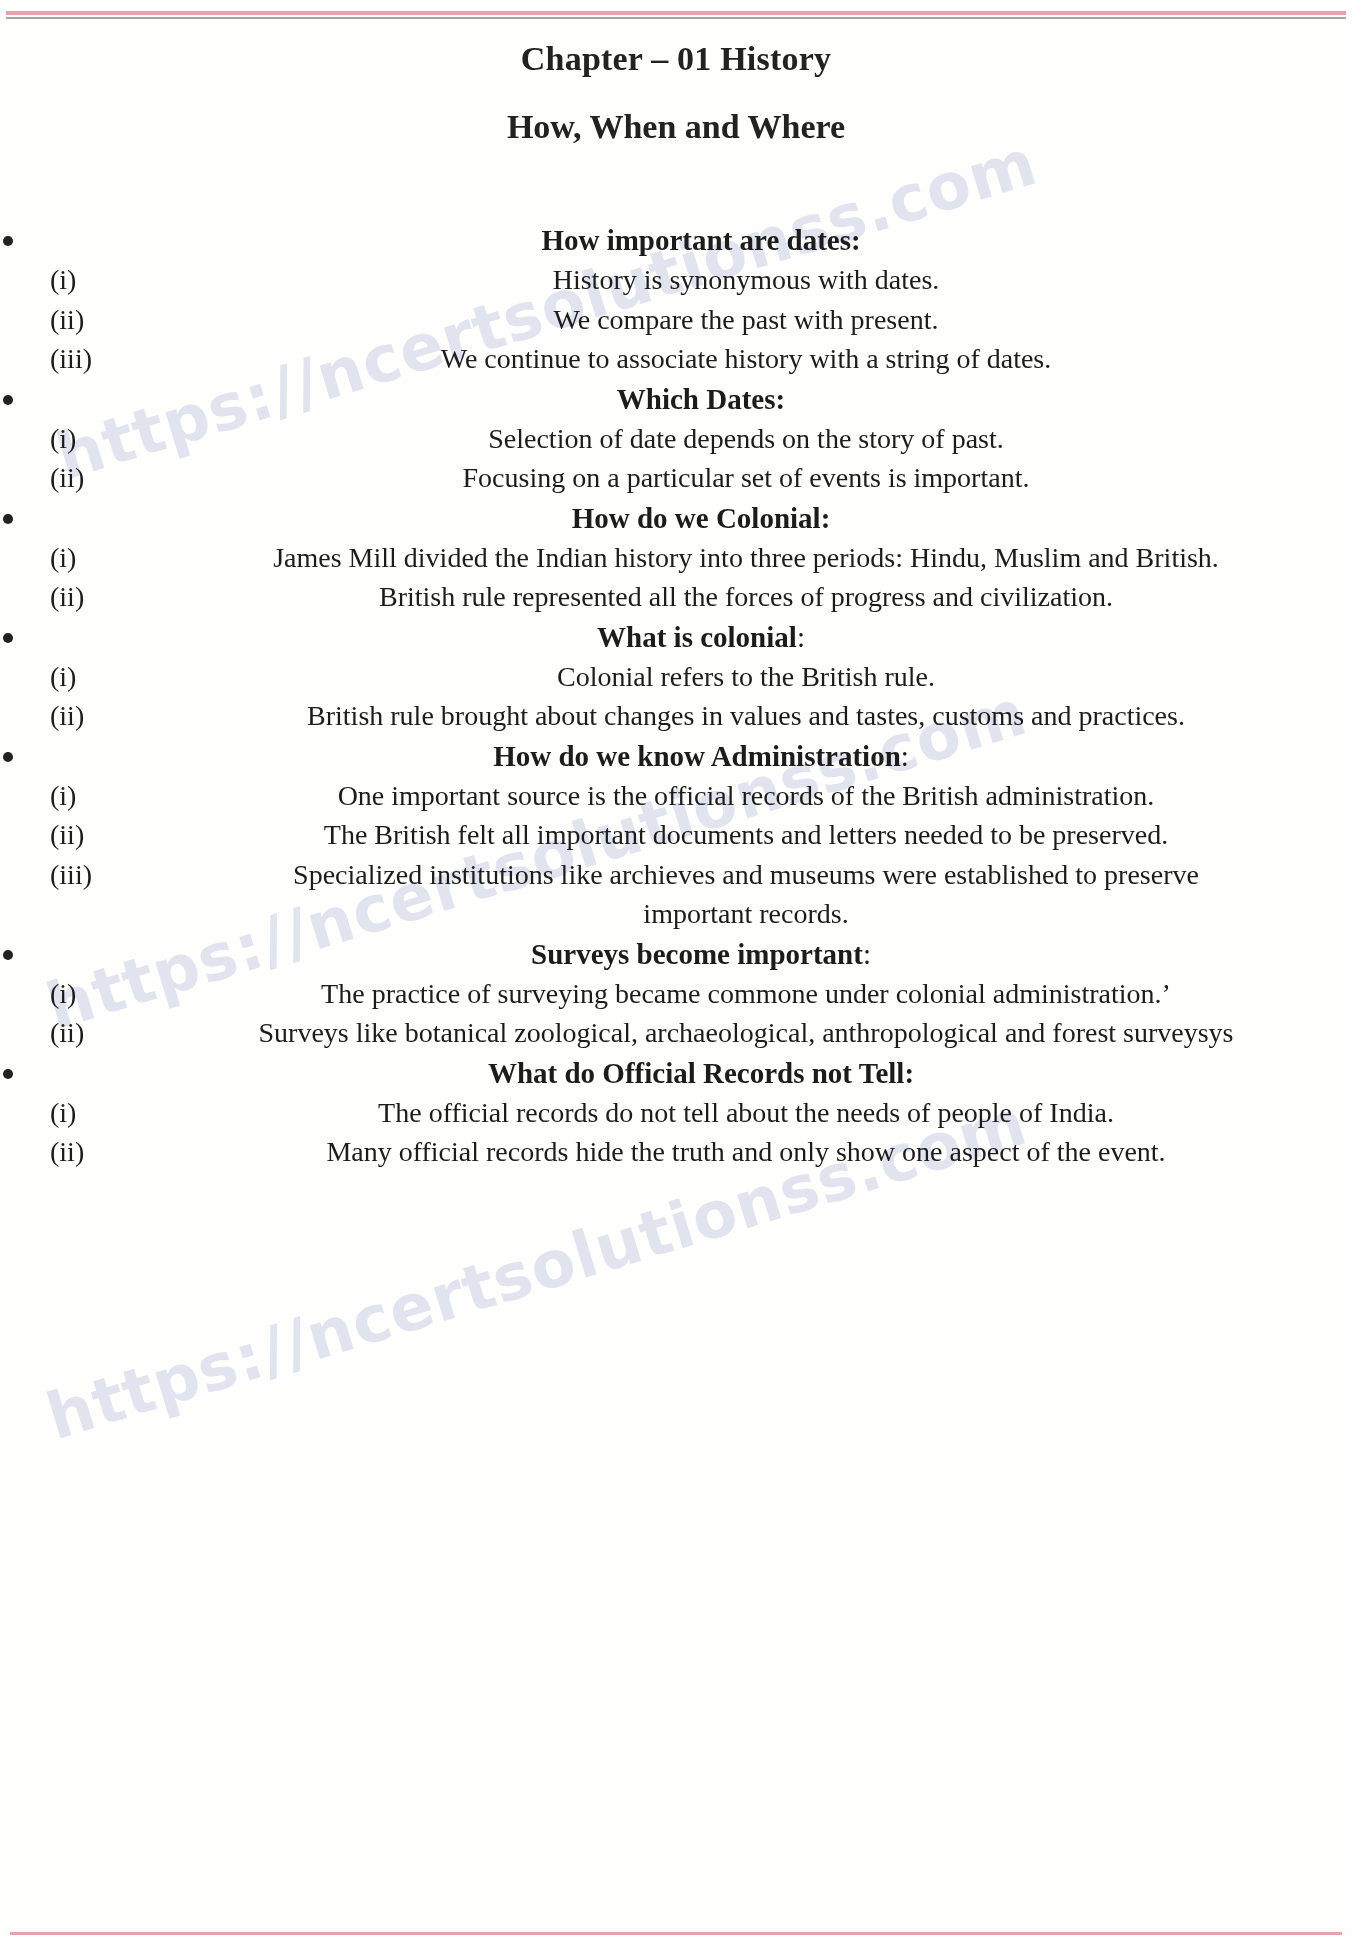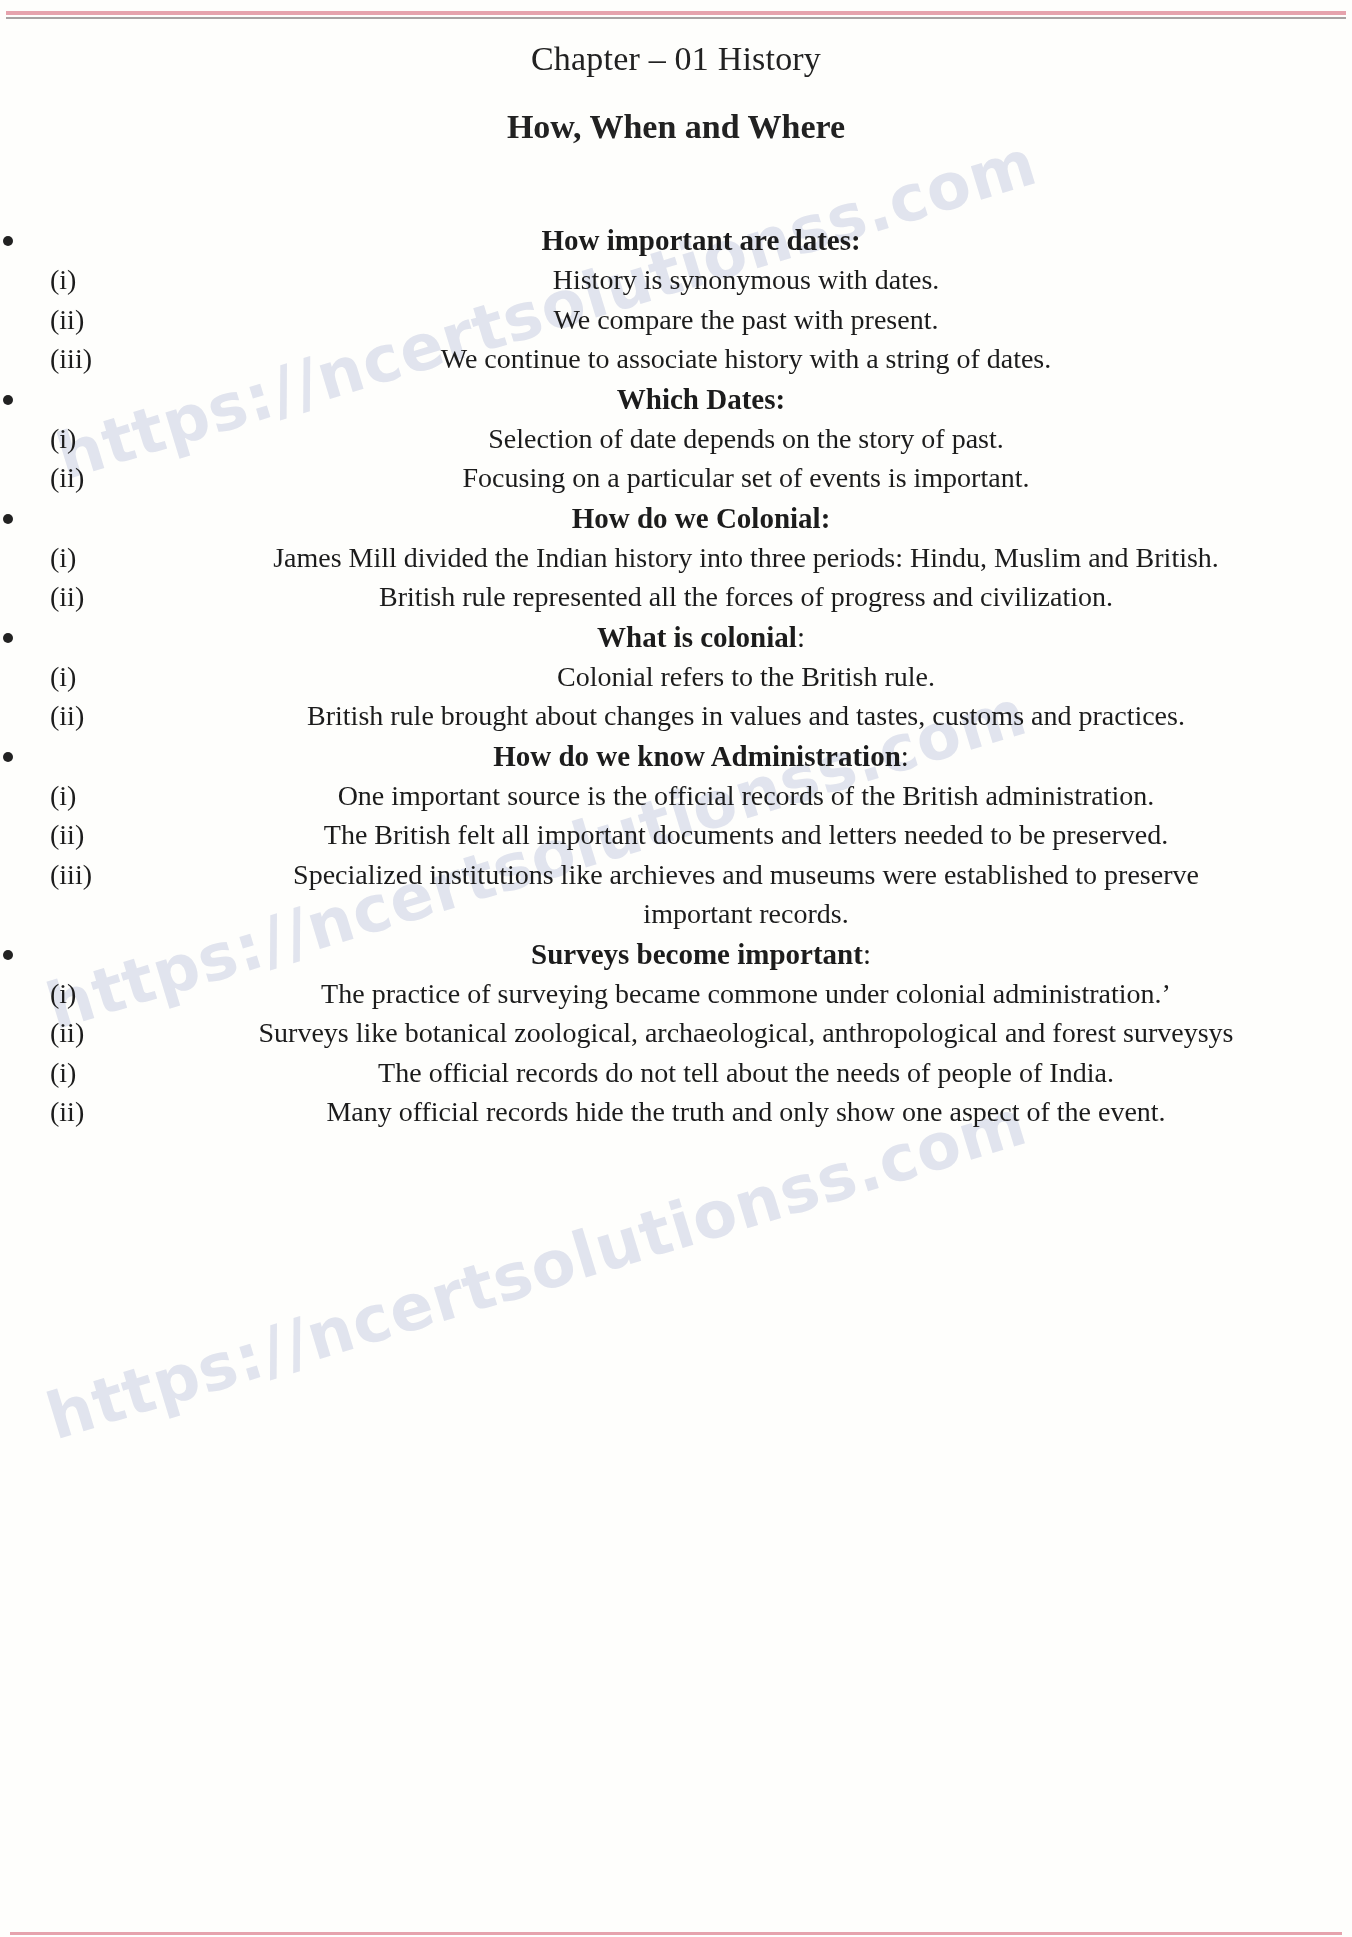--- a/index.html
+++ b/index.html
@@ -23,21 +23,21 @@
     position: absolute; left: 6px; right: 6px; top: 17px; height: 2px;
     background: #a8a3a3;
   }
   .rule-bottom {
     position: absolute; left: 10px; right: 10px; top: 1932px; height: 3px;
     background: #e6a3ad;
   }
   .title {
     position: absolute; left: 0; right: 0; top: 40px;
     text-align: center;
-    font-size: 34px; font-weight: normal;
+    font-size: 34px; font-weight: bold;
     letter-spacing: 0.2px;
     color: #222;
   }
   .subtitle {
     position: absolute; left: 0; right: 0; top: 108px;
     text-align: center;
     font-size: 34px; font-weight: bold;
     color: #222;
   }
   .content {
@@ -150,19 +150,23 @@
   <div class="section">
     <div class="heading">
       <span class="bullet"></span>
       <span class="h-bold">Surveys become important</span><span>:</span>
     </div>
     <div class="item"><span class="num">(i)</span><span>The practice of surveying became commone under colonial administration.’</span></div>
     <div class="item"><span class="num">(ii)</span><span>Surveys like botanical zoological, archaeological, anthropological and forest surveysys</span></div>
   </div>
 
   <div class="section">
+    <div class="heading">
+      <span class="bullet"></span>
+      <span class="h-bold">What do Official Records not Tell</span><span class="h-bold">:</span>
+    </div>
     <div class="item"><span class="num">(i)</span><span>The official records do not tell about the needs of people of India.</span></div>
     <div class="item"><span class="num">(ii)</span><span>Many official records hide the truth and only show one aspect of the event.</span></div>
   </div>
 
 </div>
 
 <div class="rule-bottom"></div>
 
 </body></html>

